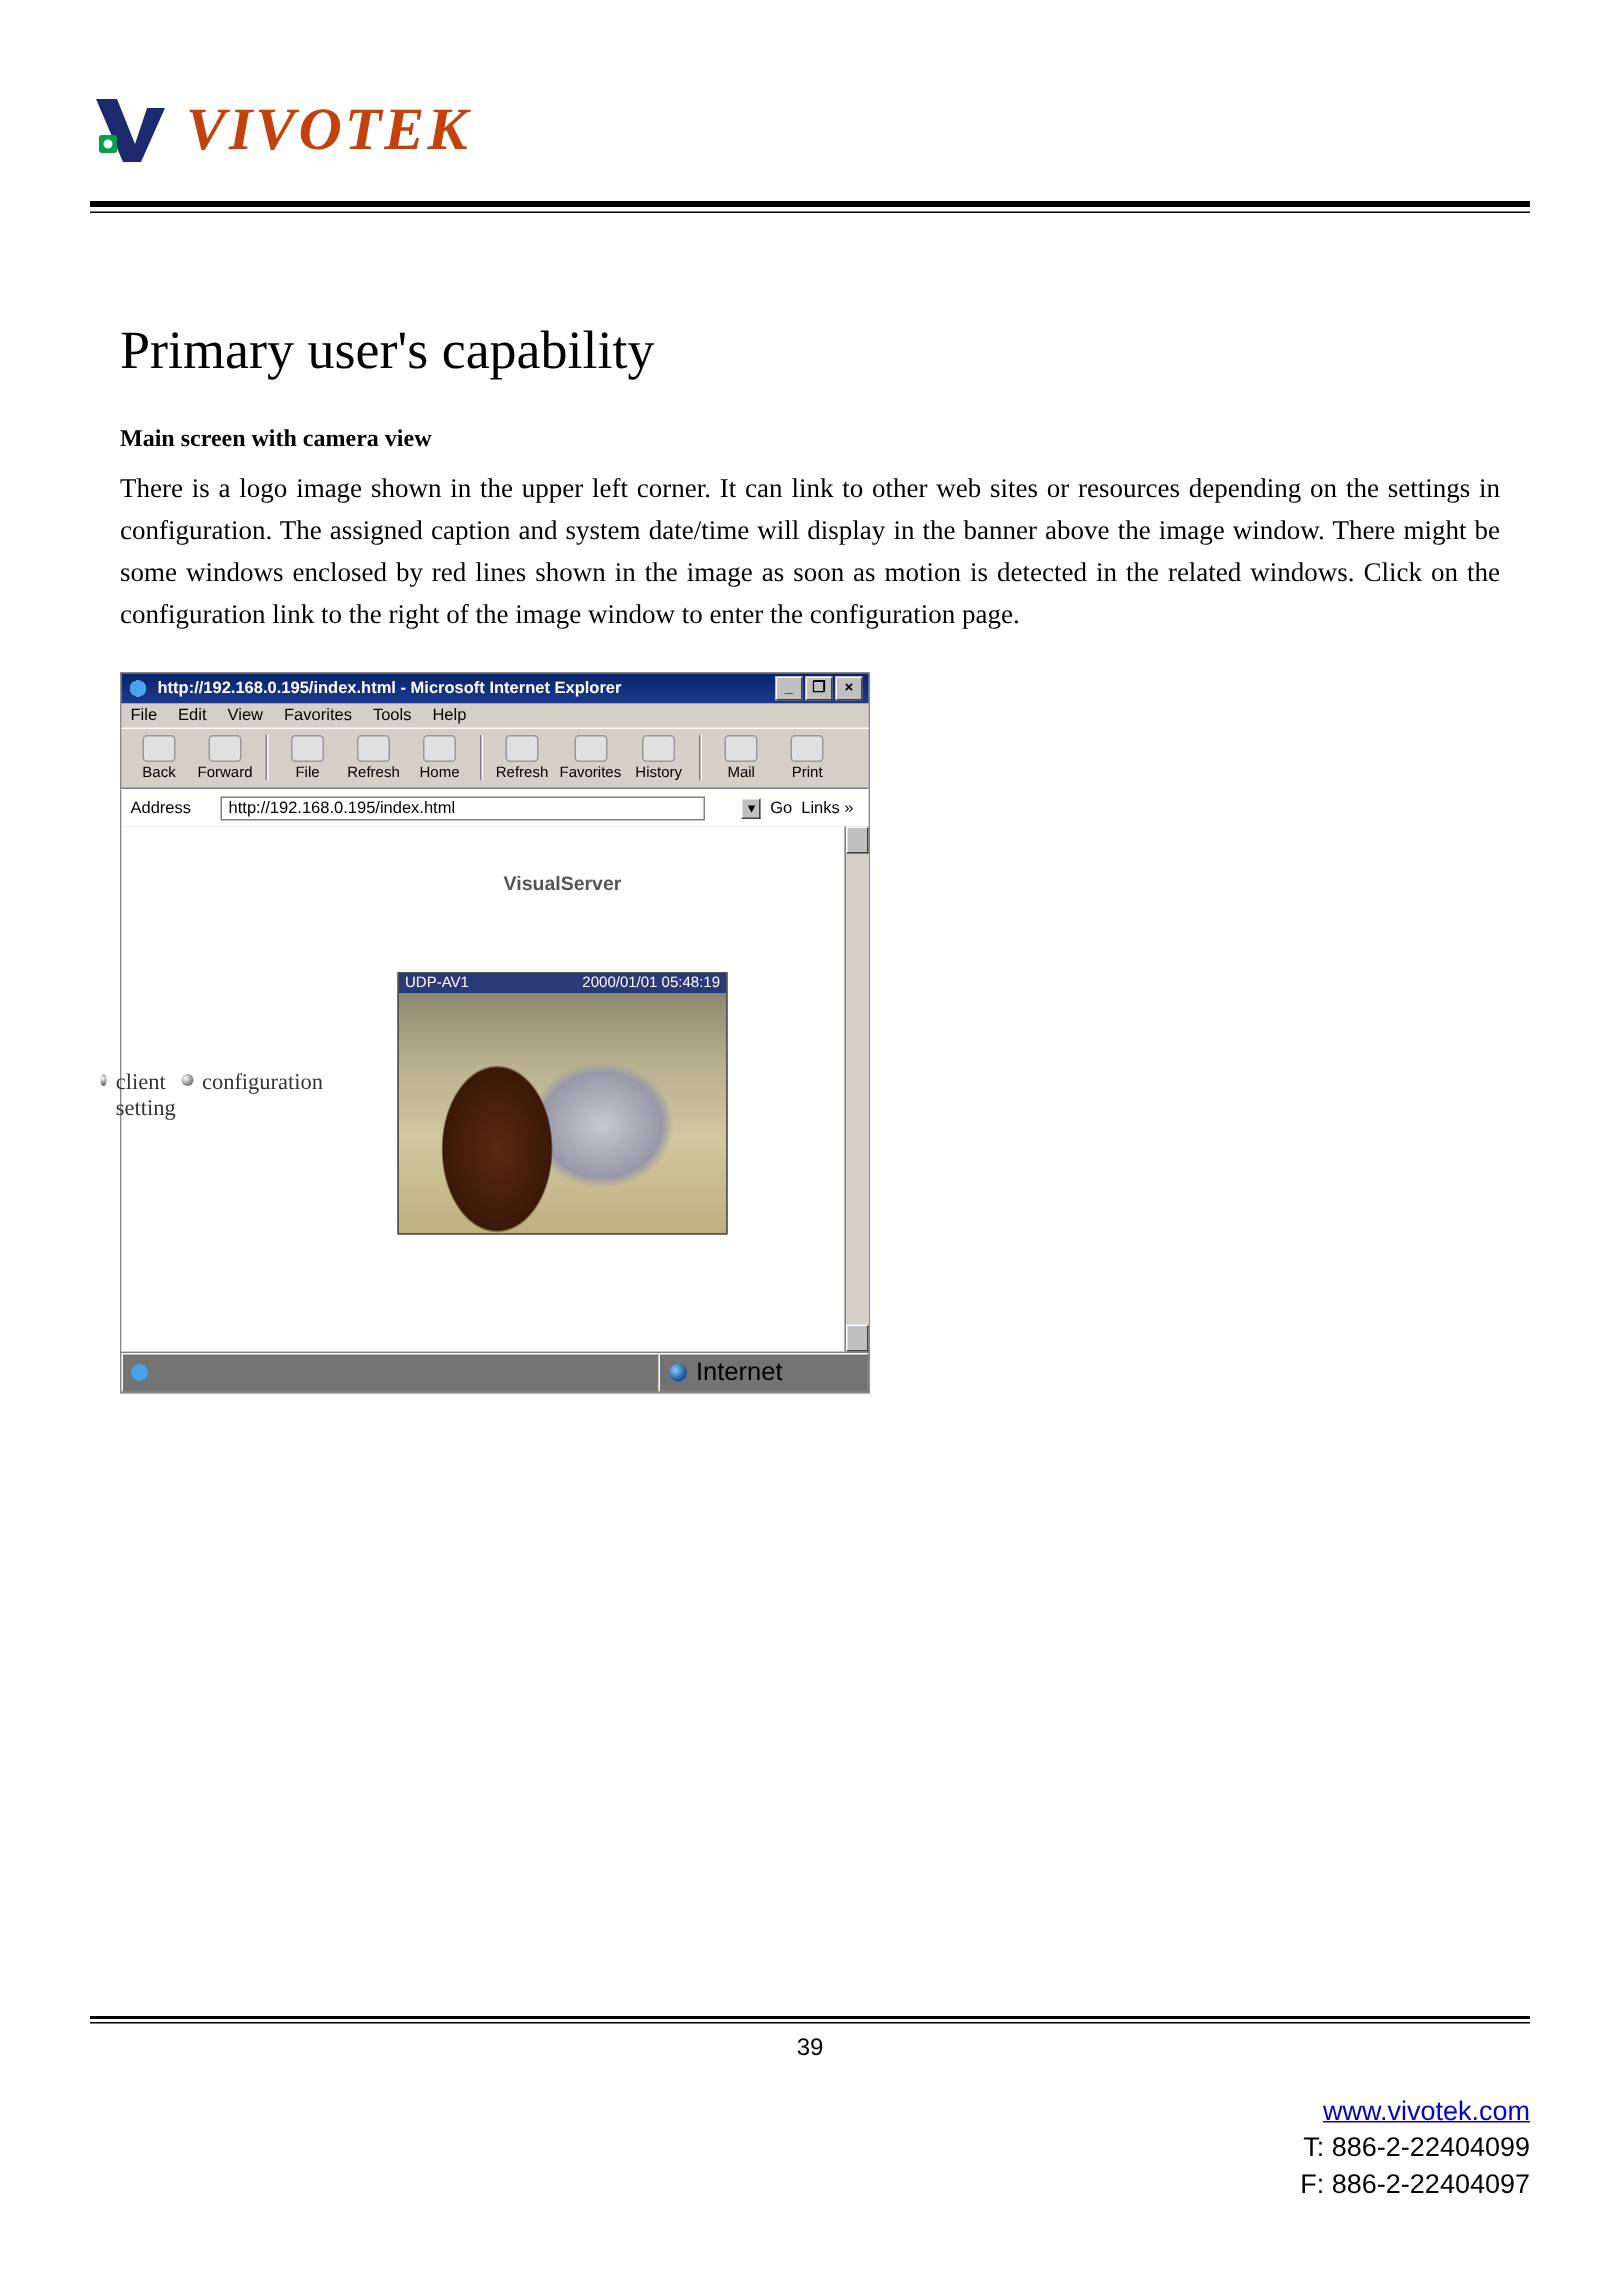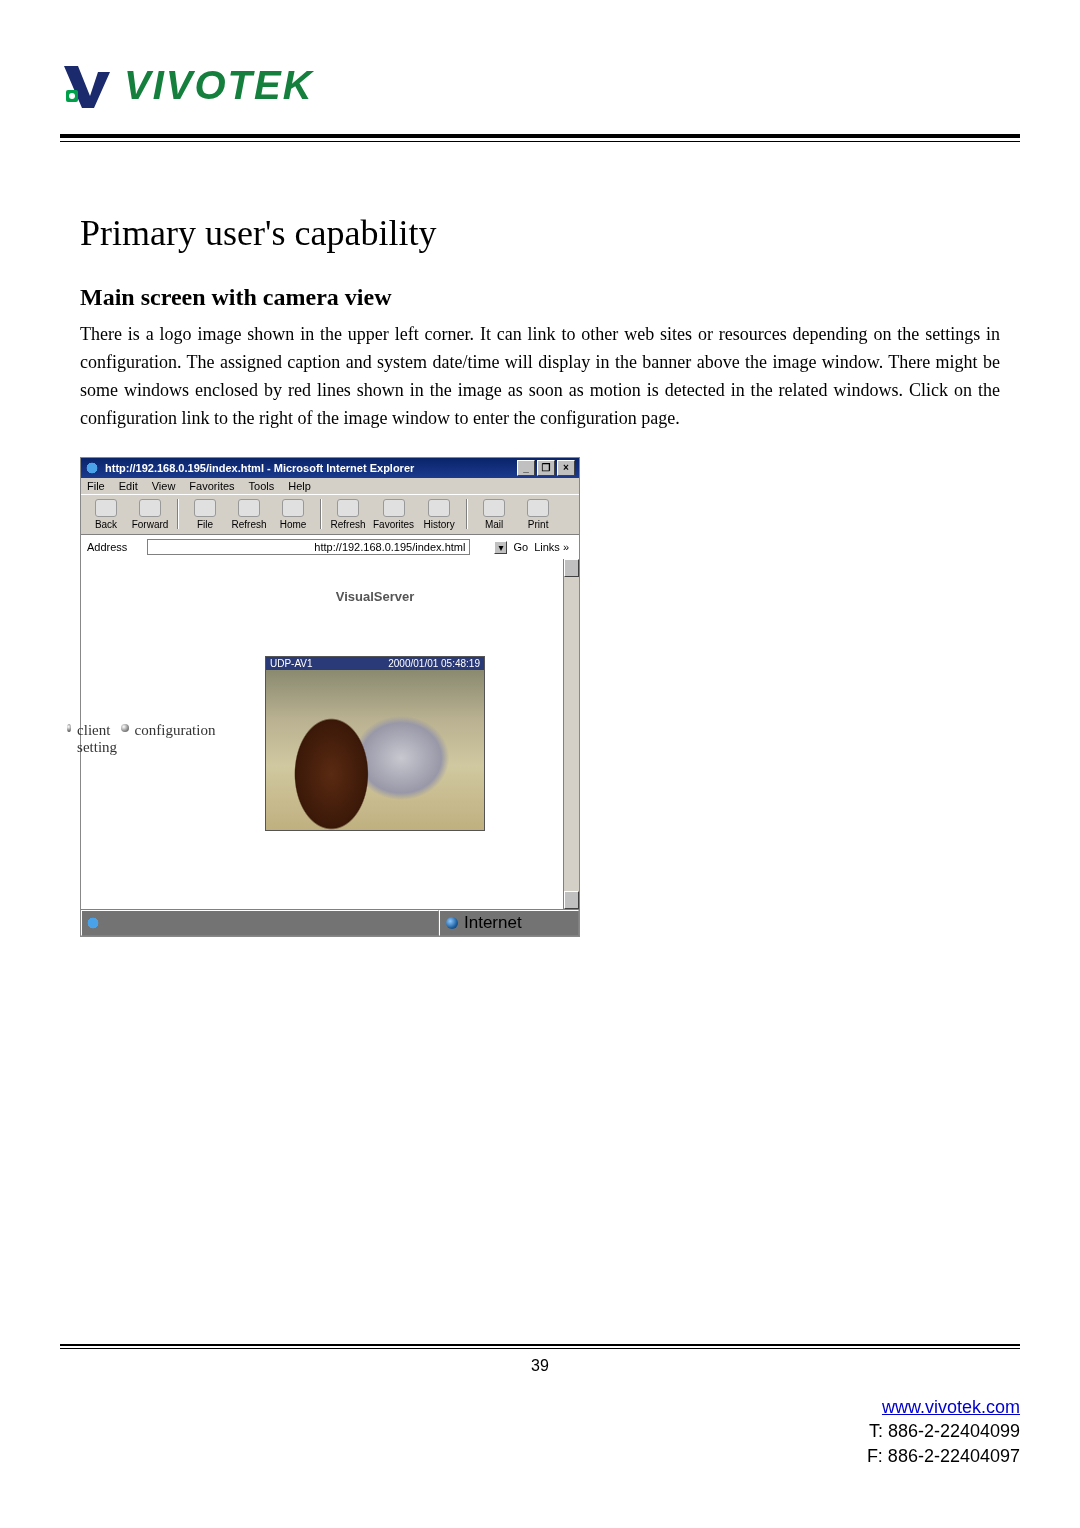--- a/index.html
+++ b/index.html
@@ -20,46 +20,46 @@
   }
   .logo-row {
     display: flex;
     align-items: center;
     gap: 10px;
     padding-bottom: 10px;
     margin-bottom: 14px;
   }
   .logo-mark svg { display: block; }
   .logo-word {
-    font-family: Liberation Sans, sans-serif;
+    font-family: Liberation Serif, serif;
     font-weight: 900;
     font-style: italic;
     font-size: 40px;
     letter-spacing: 2px;
-    color: #15803d;
+    color: #c2410c;
   }
   .hr-thick {
     height: 4px;
     background: #000;
     margin-bottom: 3px;
   }
   .hr-thin {
     height: 1px;
     background: #000;
   }
   .content {
     padding: 70px 20px 0 20px;
   }
   .h1 {
     font-size: 36px;
     font-weight: normal;
     margin-bottom: 30px;
   }
   .h2 {
-    font-size: 24px;
+    font-size: 16px;
     font-weight: bold;
     margin-bottom: 10px;
   }
   .para {
     font-size: 18px;
     line-height: 1.55;
     text-align: justify;
     margin-bottom: 24px;
   }
 
@@ -137,21 +137,20 @@
     padding: 3px 6px;
     gap: 20px;
     color: #000;
   }
   .addrinput {
     flex: 1;
     background: #fff;
     border: 1px solid #808080;
     padding: 1px 4px;
     font-size: 11px;
-    text-align: right;
   }
   .linksarea {
     display: flex; align-items: center; gap: 6px;
     padding: 2px 4px;
     color: #000;
   }
   .smallbtn {
     background: #c0c0c0;
     border: 1px solid #fff;
     border-right-color: #404040;

